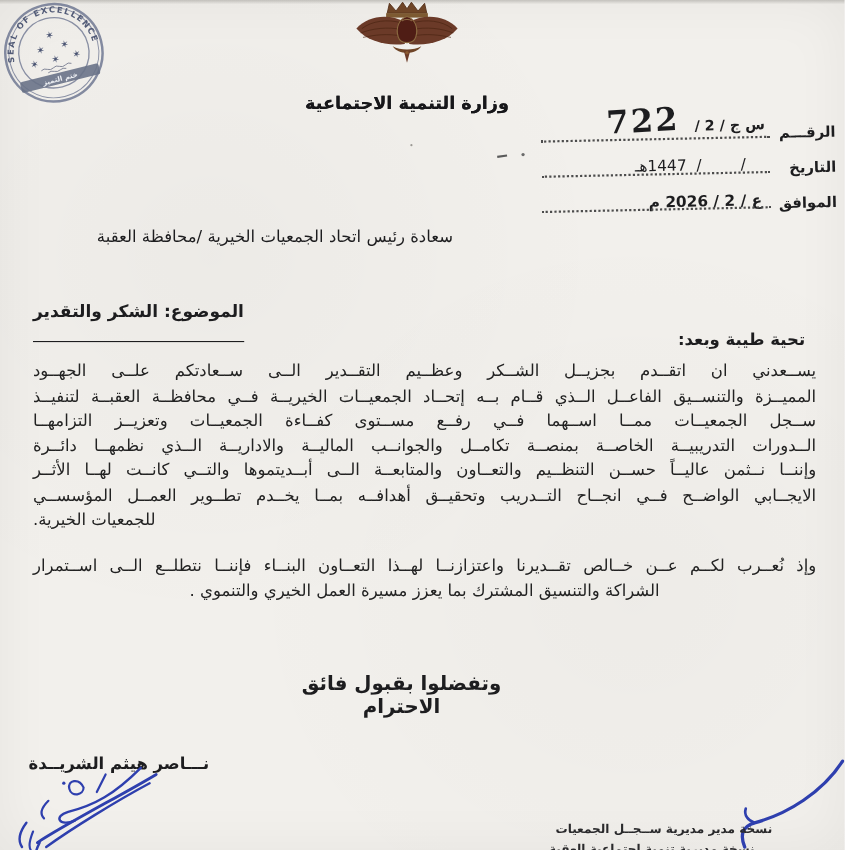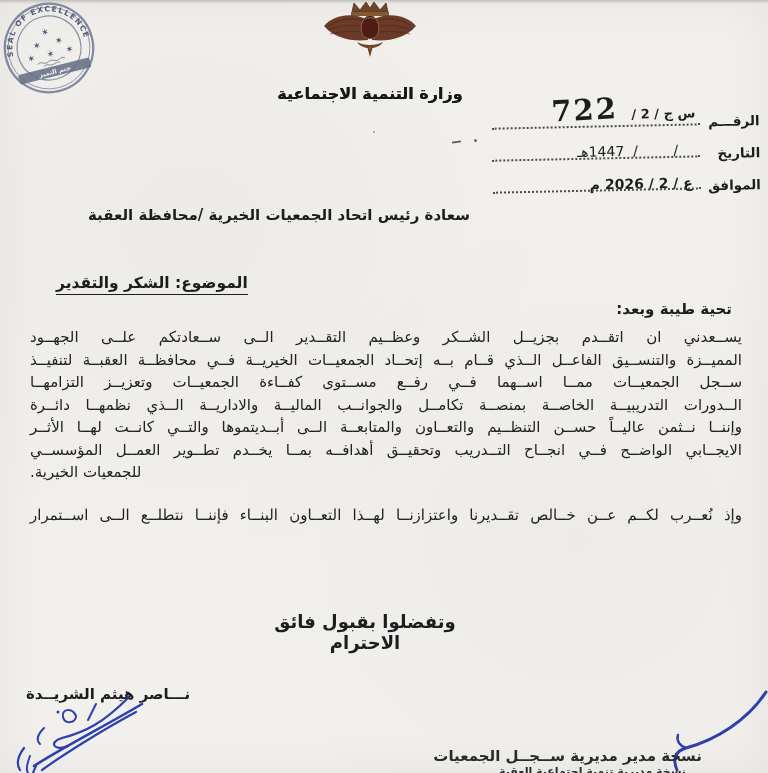--- a/index.html
+++ b/index.html
@@ -31,41 +31,41 @@
   .ref-line{position:absolute;left:14px;right:66px;bottom:5px;
     border-bottom:2px dotted #4c4c4c;}
   .ref-val1{position:absolute;right:70px;bottom:6px;white-space:nowrap;}
   .ref-prefix{font-weight:bold;font-size:13px;letter-spacing:1px;vertical-align:baseline;}
   .ref-number{font-family:"DejaVu Serif",serif;font-weight:bold;font-size:29px;
     letter-spacing:2px;margin-right:8px;display:inline-block;transform:rotate(-2deg);}
   .ref-val2{position:absolute;right:88px;bottom:5px;font-size:14px;white-space:pre;}
   .ref-val3{position:absolute;right:74px;bottom:4px;font-size:14px;font-weight:bold;
     white-space:pre;letter-spacing:1px;}
   
-  .addressee{position:absolute;top:206px;left:88px;font-weight:bold;font-size:15px;
+  .addressee{position:absolute;top:206px;left:88px;font-weight:normal;font-size:15px;
     direction:rtl;white-space:nowrap;}
-  .subject{position:absolute;top:274px;left:56px;font-weight:bold;font-size:15.5px;
-    direction:rtl;white-space:nowrap;border-bottom:1.6px solid #1d1d1f;padding-bottom:2px;}
+  .subject{position:absolute;top:274px;left:30px;font-weight:bold;font-size:15.5px;
+    direction:rtl;white-space:nowrap;border-bottom:1.6px solid #1d1d1f;padding-bottom:18px;}
   .greeting{position:absolute;top:300px;right:36px;font-weight:bold;font-size:15px;
     direction:rtl;}
   .body-text{position:absolute;top:326px;left:30px;right:26px;direction:rtl;
     font-size:15px;line-height:22.5px;color:#222;}
   .jline{text-align:justify;text-align-last:justify;}
   .lline{text-align:left;}
   .cline{text-align:center;}
   .p-gap{margin-top:20px;font-family:Liberation Serif, serif;}
   .closing{position:absolute;top:611px;left:240px;width:250px;text-align:center;
     font-weight:bold;font-size:18px;direction:rtl;}
   .sig-title{position:absolute;top:653px;left:26px;font-weight:bold;font-size:15px;
     direction:rtl;white-space:nowrap;}
   .sig-name{position:absolute;top:685px;left:26px;font-weight:bold;font-size:15px;
     direction:rtl;white-space:nowrap;}
   .sig-scribble{position:absolute;left:0;top:692px;width:160px;height:81px;}
   .check-scribble{position:absolute;left:620px;top:686px;width:148px;height:87px;}
-  .copy-note{position:absolute;top:747px;right:66px;font-size:15px;font-weight:bold;
+  .copy-note{position:absolute;top:747px;right:66px;font-size:11px;font-weight:bold;
     direction:rtl;white-space:nowrap;color:#2a2a2c;}
   .copy-note2{position:absolute;top:765px;right:82px;font-size:11px;font-weight:bold;
     direction:rtl;white-space:nowrap;height:8px;overflow:hidden;color:#2a2a2c;}
   .speck-dash{position:absolute;left:452px;top:141px;width:9px;height:2px;
     background:#5a5a5a;transform:rotate(-8deg);}
   .speck-dot{position:absolute;left:474px;top:139px;width:3px;height:3px;
     background:#6a6a6a;border-radius:50%;}
   .speck-dot2{position:absolute;left:373px;top:131px;width:2px;height:2px;
     background:#9a9893;border-radius:50%;}
 </style>
@@ -152,20 +152,21 @@
 
   <div class="body-text">
     <div class="jline">يســعدني ان اتقــدم بجزيــل الشــكر وعظــيم التقــدير الــى ســعادتكم علــى الجهــود</div>
     <div class="jline">المميــزة والتنســيق الفاعــل الــذي قــام بــه إتحــاد الجمعيــات الخيريــة فــي محافظــة العقبــة لتنفيــذ</div>
     <div class="jline">ســجل الجمعيــات ممــا اســهما فــي رفــع مســتوى كفــاءة الجمعيــات وتعزيــز التزامهــا</div>
     <div class="jline">الــدورات التدريبيــة الخاصــة بمنصــة تكامــل والجوانــب الماليــة والاداريــة الــذي نظمهــا دائــرة</div>
     <div class="jline">وإننــا نــثمن عاليــاً حســن التنظــيم والتعــاون والمتابعــة الــى أبــديتموها والتــي كانــت لهــا الأثــر</div>
     <div class="jline">الايجــابي الواضــح فــي انجــاح التــدريب وتحقيــق أهدافــه بمــا يخــدم تطــوير العمــل المؤسســي</div>
     <div class="lline">للجمعيات الخيرية.</div>
     <div class="jline p-gap">وإذ نُعــرب لكــم عــن خــالص تقــديرنا واعتزازنــا لهــذا التعــاون البنــاء فإننــا نتطلــع الــى اســتمرار</div>
+    <div class="cline">الشراكة والتنسيق المشترك بما يعزز مسيرة العمل الخيري والتنموي .</div>
   </div>
 
   <div class="closing">وتفضلوا بقبول فائق الاحترام</div>
 
   <div class="sig-name">نـــاصر هيثم الشريــدة</div>
 
   <svg class="sig-scribble" viewBox="0 0 160 81">
     <g stroke="#2e3fae" fill="none" stroke-linecap="round">
       <path d="M142,12 C112,30 58,58 34,74" stroke-width="2.6"></path>
       <path d="M136,20 C106,36 64,62 42,78" stroke-width="2.2"></path>

